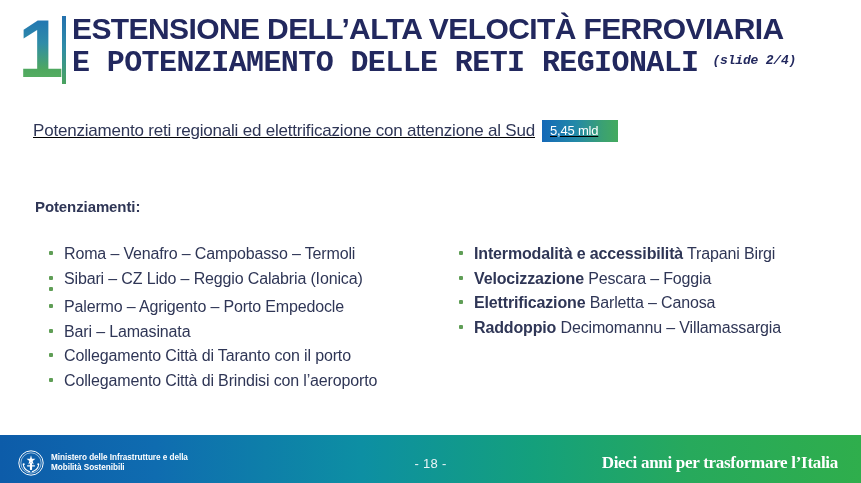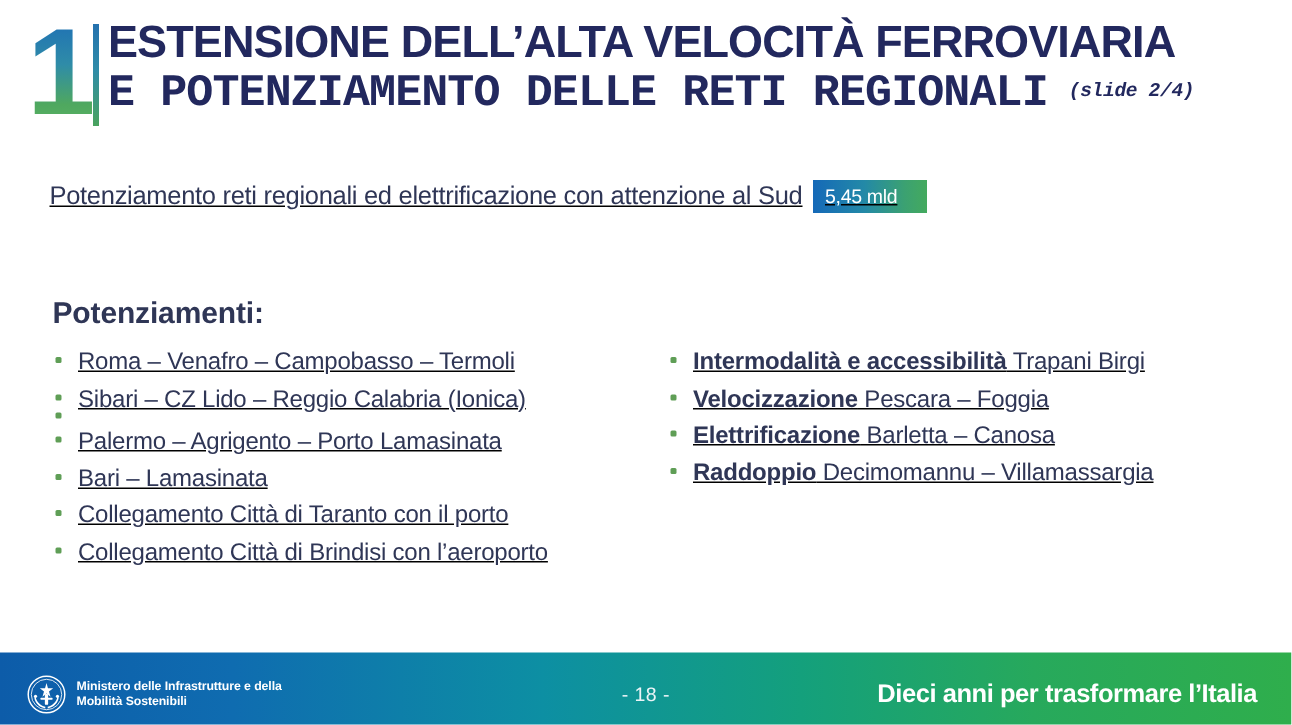--- a/index.html
+++ b/index.html
@@ -121,21 +121,21 @@
     white-space: nowrap;
     background: linear-gradient(90deg, #1569b8 0%, #2389a7 45%, #3ba172 80%, #44aa5e 100%);
   }
 
   
   .section-label {
     position: absolute;
     left: 35px;
     top: 198px;
     color: #2f3656;
-    font-size: 20px;
+    font-size: 15px;
     font-weight: 700;
     letter-spacing: -0.1px;
   }
 
   .col {
     position: absolute;
     top: 0;
   }
   .col-left {
     left: 33px;
@@ -143,23 +143,22 @@
     width: 420px;
   }
   .col-right {
     left: 443px;
     top: 226px;
     width: 400px;
   }
 
   ul.bullets {
     list-style: none;
-    margin: 4px;
+    margin: 16px;
     padding: 0;
-    text-decoration: underline;
   }
   ul.bullets li {
     display: flex;
     align-items: baseline;
     gap: 11px;
     color: #2f3656;
     font-size: 16px;
     line-height: 24.6px;
     letter-spacing: -0.15px;
     white-space: nowrap;
@@ -226,20 +225,21 @@
   .footer-tagline {
     position: absolute;
     right: 23px;
     top: 50%;
     transform: translateY(-50%);
     color: #ffffff;
     font-size: 17px;
     font-weight: 700;
     letter-spacing: -0.3px;
     white-space: nowrap;
+    font-family: Liberation Serif, serif;
   }
 </style>
 </head>
 <body>
 
 <div class="slide">
 
   <div class="header">
 
     <div class="numeral-wrap">
@@ -272,21 +272,21 @@
       </li>
       <li>
         <span class="bullet-dot"></span>
         <span class="bullet-text"><b></b><span>Sibari – CZ Lido – Reggio Calabria (Ionica)</span></span>
       </li>
       <li>
         <span class="bullet-dot"></span>
       </li>
       <li>
         <span class="bullet-dot"></span>
-        <span class="bullet-text"><b></b><span>Palermo – Agrigento – Porto Lamasinata</span></span>
+        <span class="bullet-text"><b></b><span>Palermo – Agrigento – Porto Empedocle</span></span>
       </li>
       <li>
         <span class="bullet-dot"></span>
         <span class="bullet-text"><b></b><span>Bari – Lamasinata</span></span>
       </li>
       <li>
         <span class="bullet-dot"></span>
         <span class="bullet-text"><b></b><span>Collegamento Città di Taranto con il porto</span></span>
       </li>
       <li>

